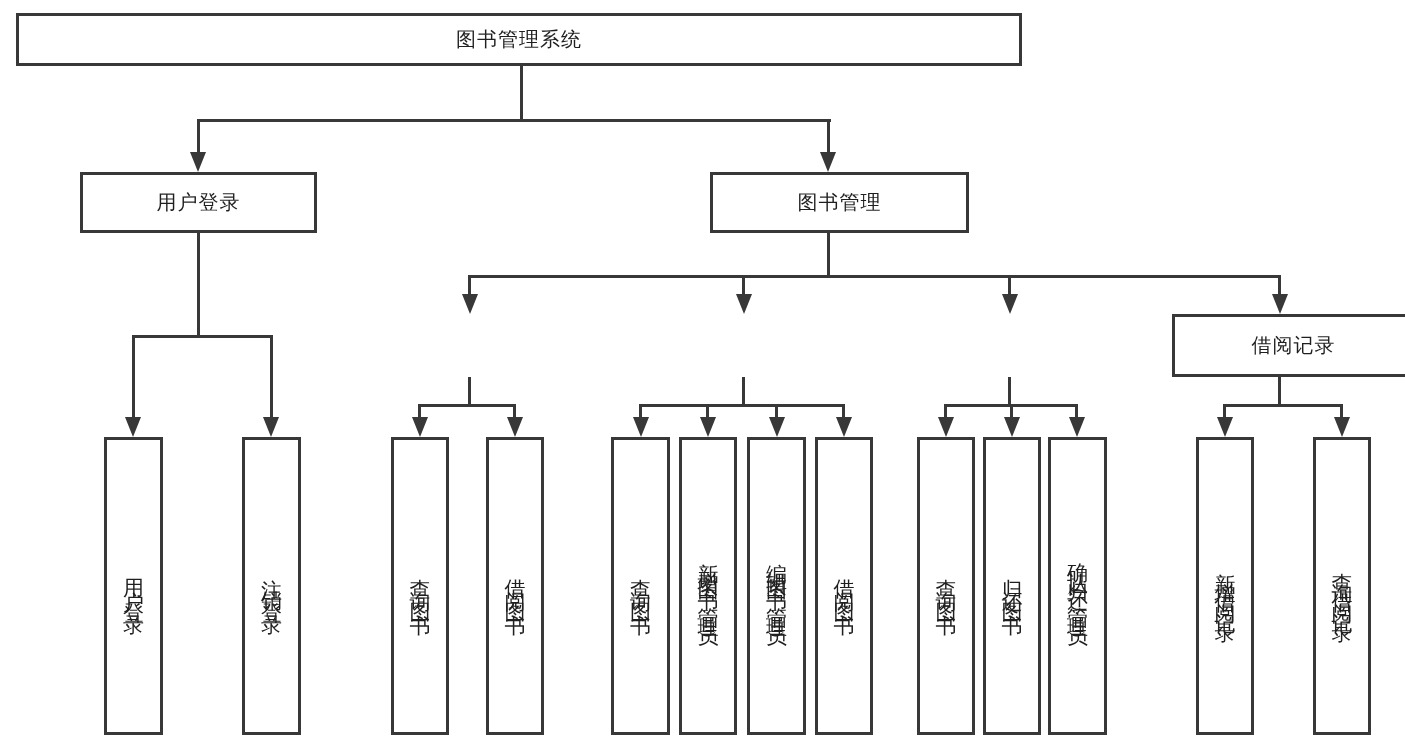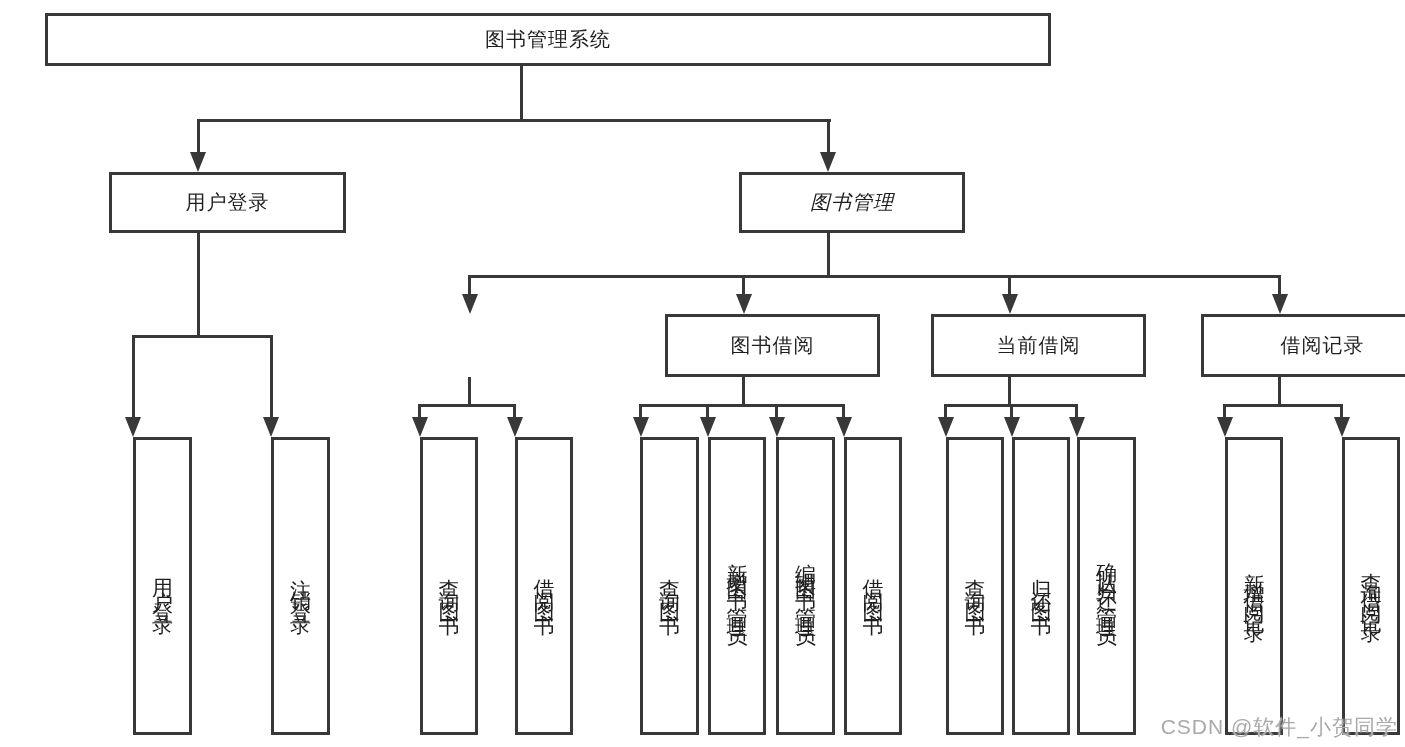--- a/index.html
+++ b/index.html
@@ -15,21 +15,21 @@
     background:var(--background);
     overflow:hidden;
     font-family:"Liberation Sans",sans-serif;
     color:var(--text);
   }
   .box{
     position:absolute;
     box-sizing:border-box;
     border:3px solid var(--line);
     background:var(--background);
-    display:flex;align-items:center;justify-content:center;margin-left:29px;
+    display:flex;align-items:center;justify-content:center;
   }
   .hbox{font-size:20px;letter-spacing:1px;}
   .vtext{
     writing-mode:vertical-rl;
     text-orientation:mixed;
     font-size:21px;
     line-height:1.05;
     letter-spacing:12px;
     white-space:nowrap;
   }
@@ -65,21 +65,21 @@
   <div class="v" style="left:520px;top:66px;height:55px;"></div>
   <div class="h" style="left:198px;top:119px;width:633px;"></div>
   <div class="v" style="left:197px;top:119px;height:35px;"></div>
   <div class="arr" style="left:190px;top:152px;"></div>
   <div class="v" style="left:827px;top:119px;height:35px;"></div>
   <div class="arr" style="left:820px;top:152px;"></div>
 
   <div class="box hbox" style="left:80px;top:172px;width:237px;height:61px;">
     <span>用户登录</span>
   </div>
-  <div class="box hbox" style="left:710px;top:172px;width:226px;height:61px;font-style:italic;">
+  <div class="box hbox" style="left:710px;top:172px;width:259px;height:61px;">
     <span>图书管理</span>
   </div>
 
   <div class="v" style="left:197px;top:233px;height:104px;"></div>
   <div class="h" style="left:132px;top:335px;width:141px;"></div>
   <div class="v" style="left:132px;top:335px;height:82px;"></div>
   <div class="arr" style="left:125px;top:417px;"></div>
   <div class="v" style="left:270px;top:335px;height:82px;"></div>
   <div class="arr" style="left:263px;top:417px;"></div>
 
@@ -87,26 +87,20 @@
   <div class="h" style="left:469px;top:275px;width:812px;"></div>
   <div class="v" style="left:468px;top:275px;height:21px;"></div>
   <div class="arr" style="left:462px;top:294px;"></div>
   <div class="v" style="left:742px;top:275px;height:21px;"></div>
   <div class="arr" style="left:736px;top:294px;"></div>
   <div class="v" style="left:1008px;top:275px;height:21px;"></div>
   <div class="arr" style="left:1002px;top:294px;"></div>
   <div class="v" style="left:1278px;top:275px;height:21px;"></div>
   <div class="arr" style="left:1272px;top:294px;"></div>
 
-  <div class="box hbox" style="left:636px;top:314px;width:215px;height:63px;">
-    <span>图书借阅</span>
-  </div>
-  <div class="box hbox" style="left:902px;top:314px;width:215px;height:63px;">
-    <span>当前借阅</span>
-  </div>
   <div class="box hbox" style="left:1172px;top:314px;width:243px;height:63px;">
     <span>借阅记录</span>
   </div>
 
   <div class="v" style="left:468px;top:377px;height:29px;"></div>
   <div class="h" style="left:419px;top:404px;width:97px;"></div>
   <div class="v" style="left:418px;top:404px;height:15px;"></div>
   <div class="arr" style="left:412px;top:417px;"></div>
   <div class="v" style="left:513px;top:404px;height:15px;"></div>
   <div class="arr" style="left:507px;top:417px;"></div>
@@ -175,15 +169,14 @@
     <span class="vtext long">确认归还（管理员）</span>
   </div>
 
   <div class="box" style="left:1196px;top:437px;width:58px;height:298px;">
     <span class="vtext mid">新增借阅记录</span>
   </div>
   <div class="box" style="left:1313px;top:437px;width:58px;height:298px;">
     <span class="vtext mid">查询借阅记录</span>
   </div>
 
-  <div class="watermark">CSDN @软件_小贺同学</div>
 
 </div>
 
 </body></html>

